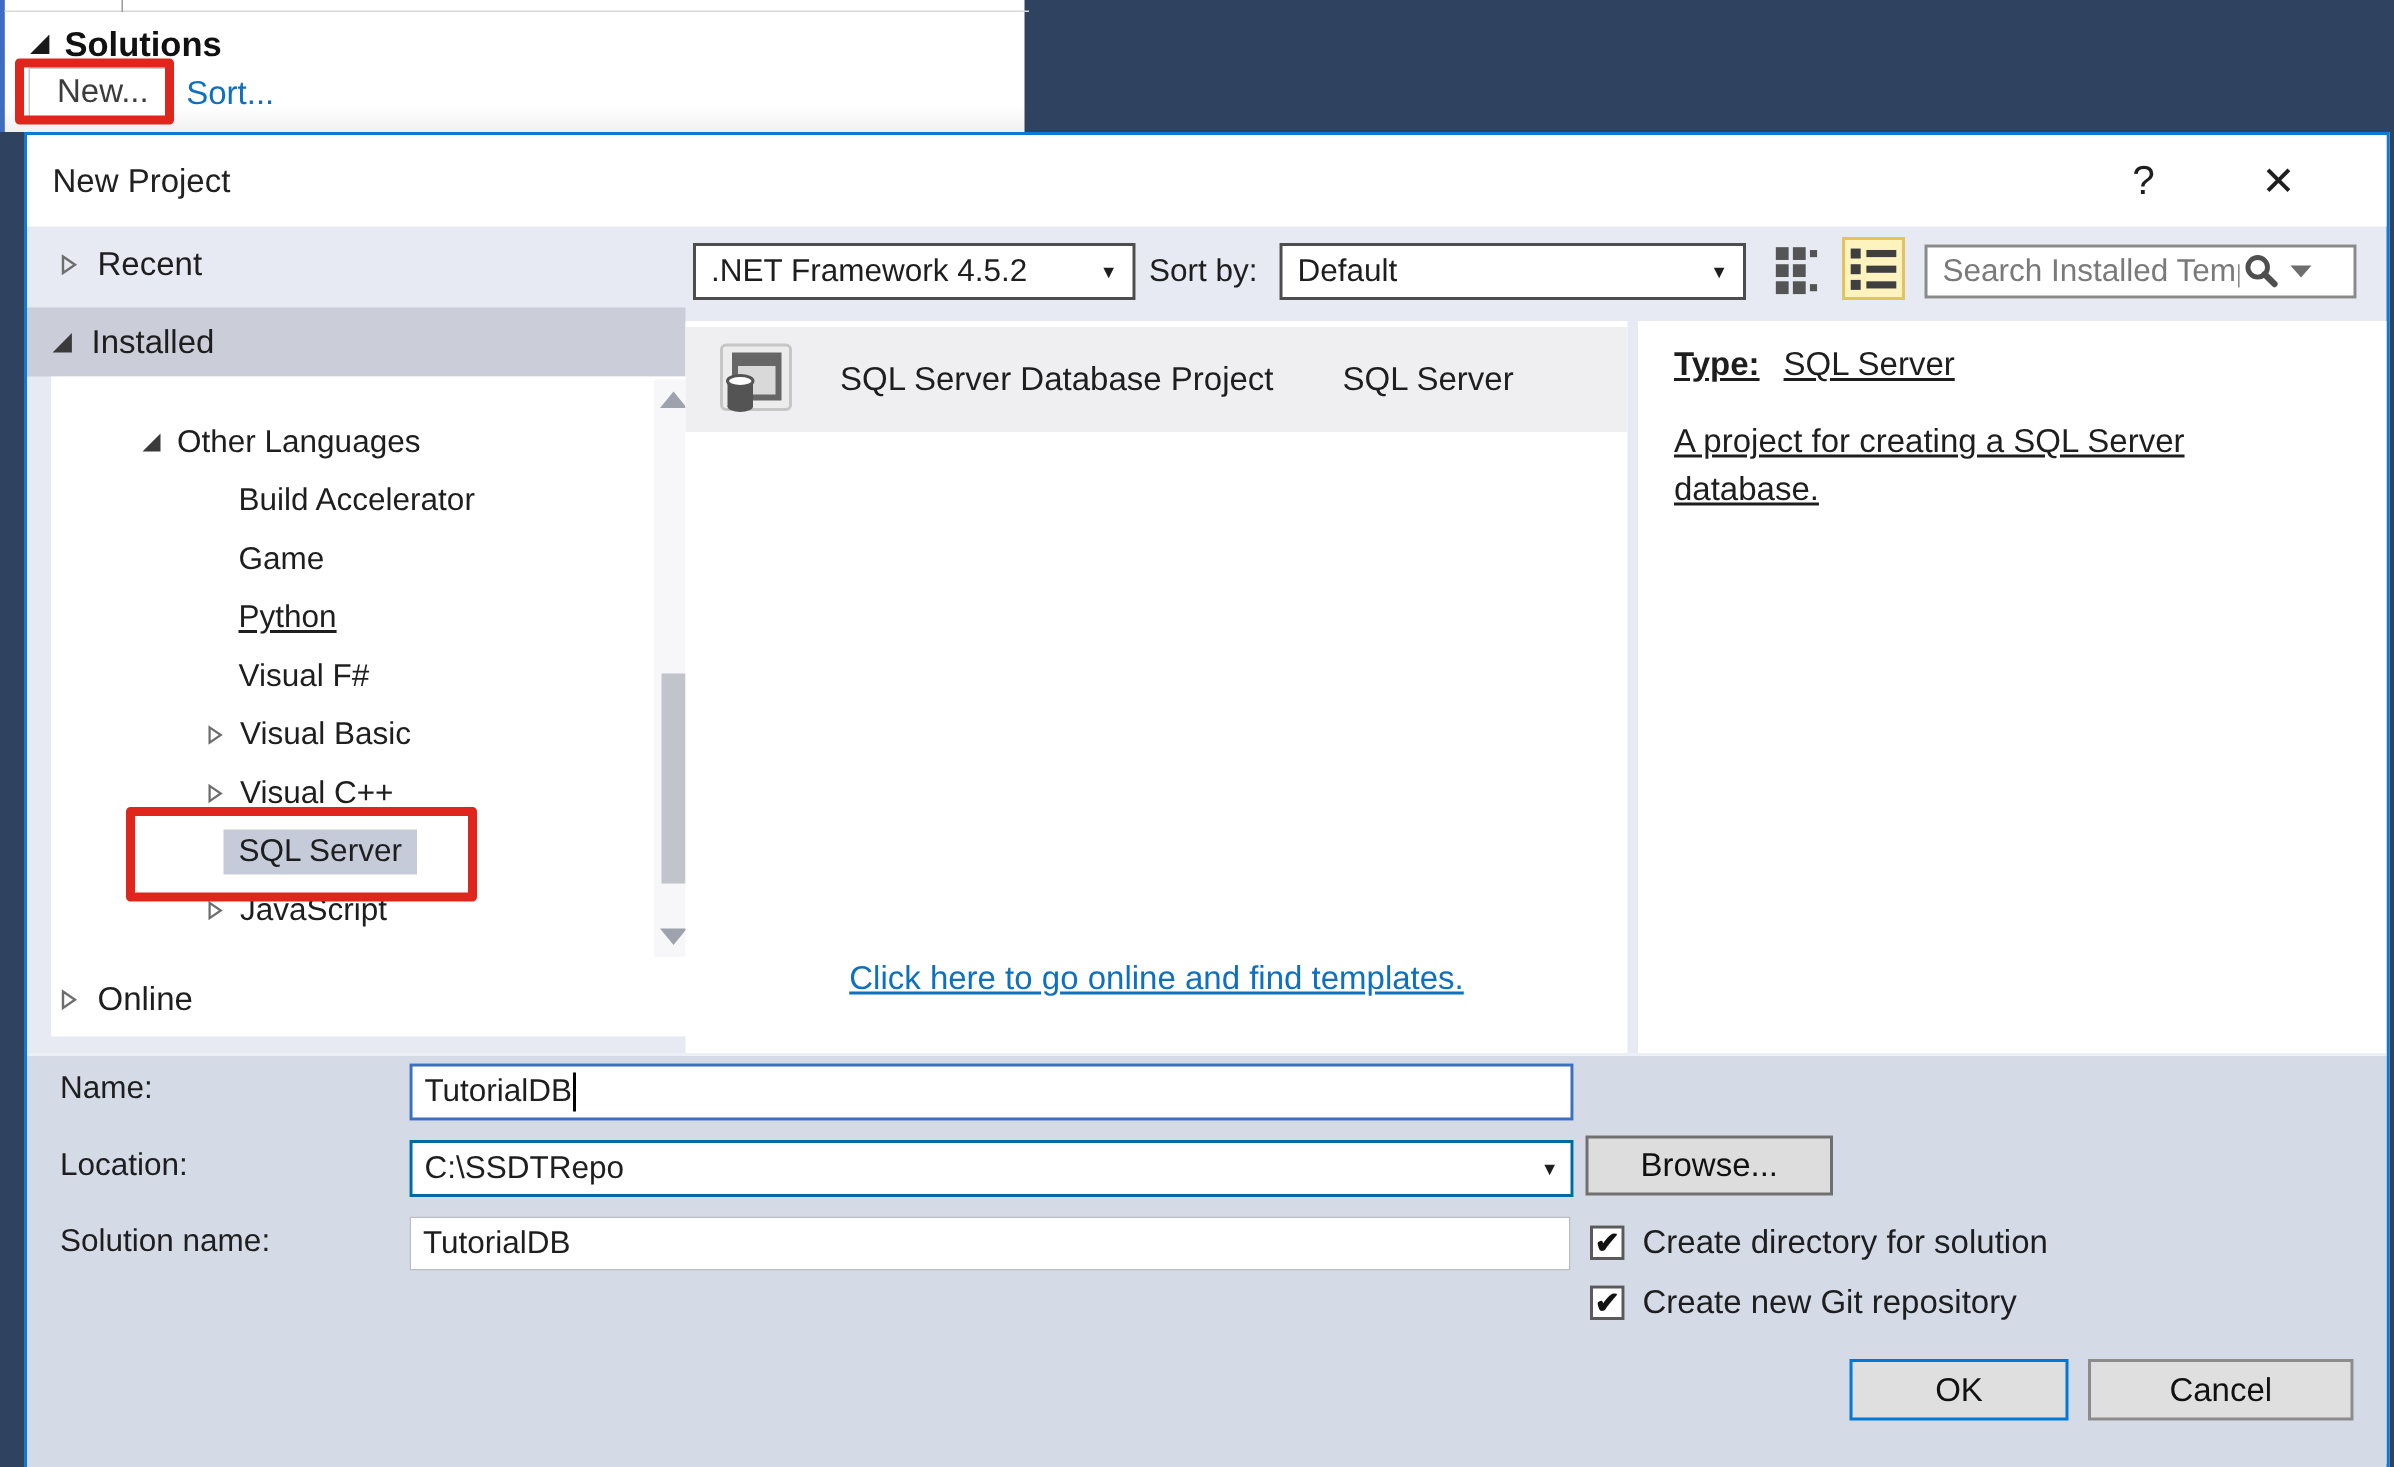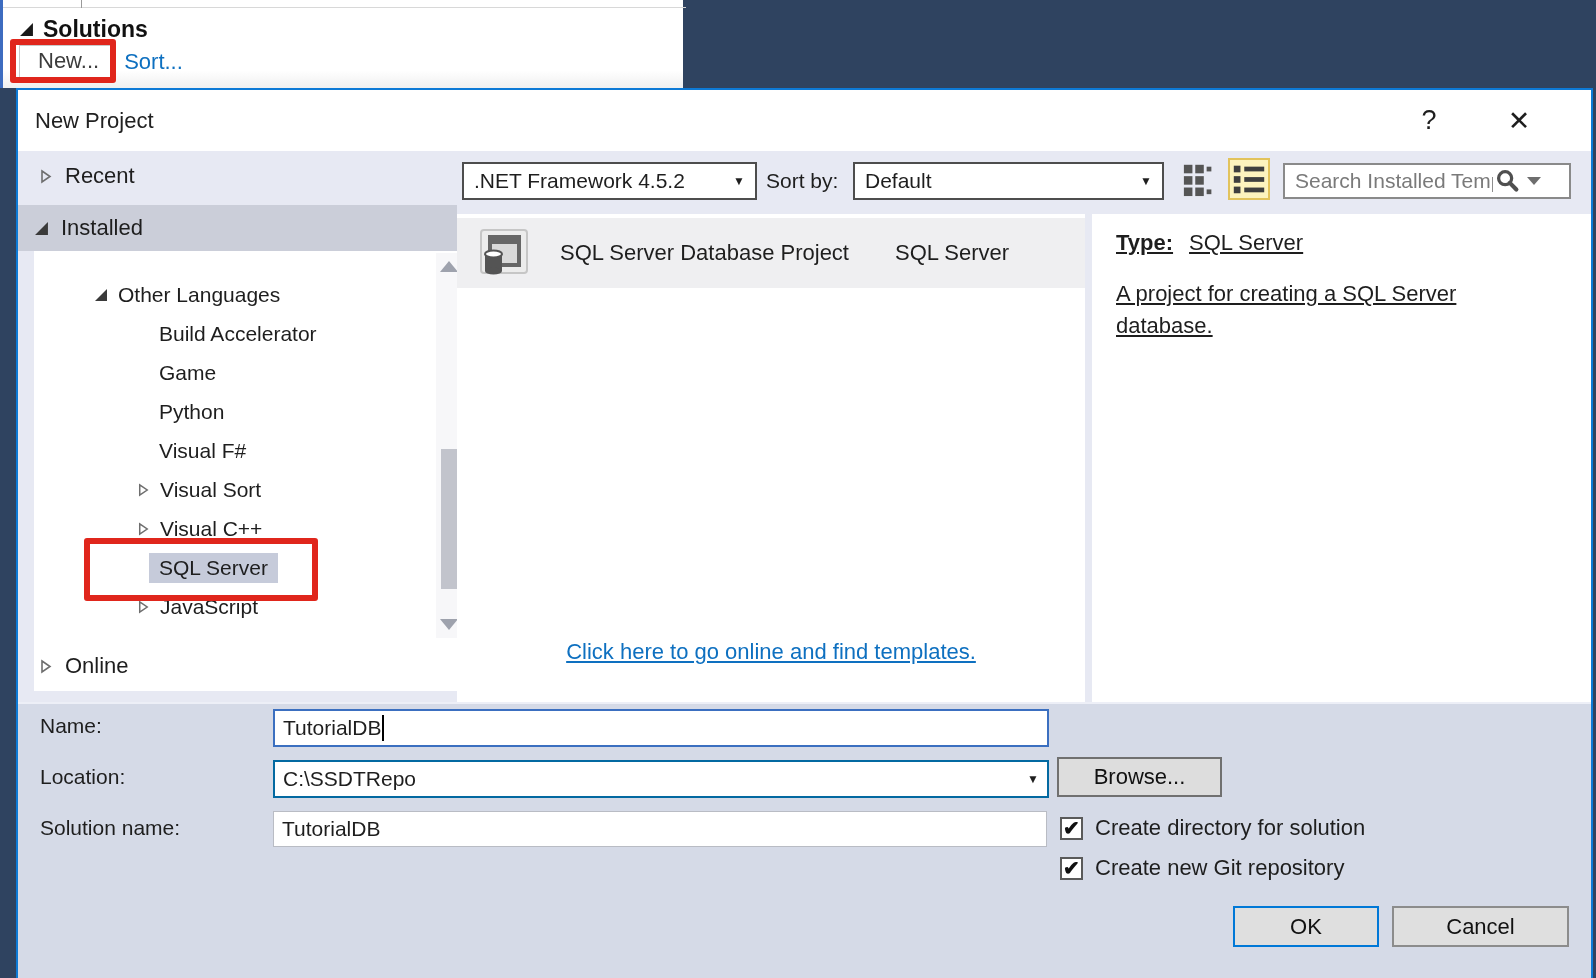--- a/index.html
+++ b/index.html
@@ -124,31 +124,31 @@
           <polygon points="13,1 13,13 1,13" fill="#3a3a3a"></polygon>
         </svg>
       <span>Other Languages</span>
     </div>
     <div class="tree-item" style="left:125px;top:66px;">
       <span>Build Accelerator</span>
     </div>
     <div class="tree-item" style="left:125px;top:105px;">
       <span>Game</span>
     </div>
-    <div class="tree-item" style="left:125px;top:144px;">
+    <div class="tree-item" style="left:125px;top:144px;text-decoration:underline;">
       <span>Python</span>
     </div>
     <div class="tree-item" style="left:125px;top:183px;">
       <span>Visual F#</span>
     </div>
     <div class="tree-item" style="left:102px;top:222px;">
       <svg width="14" height="14" viewBox="0 0 15 15">
           <polygon points="4,2 12,7.5 4,13" fill="none" stroke="#6E6E6E" stroke-width="1.6"></polygon>
         </svg>
-      <span>Visual Sort</span>
+      <span>Visual Basic</span>
     </div>
     <div class="tree-item" style="left:102px;top:261px;">
       <svg width="14" height="14" viewBox="0 0 15 15">
           <polygon points="4,2 12,7.5 4,13" fill="none" stroke="#6E6E6E" stroke-width="1.6"></polygon>
         </svg>
       <span>Visual C++</span>
     </div>
     <div class="tree-item" style="left:115px;top:300px;">
       <span class="tree-hl">SQL Server</span>
     </div>

